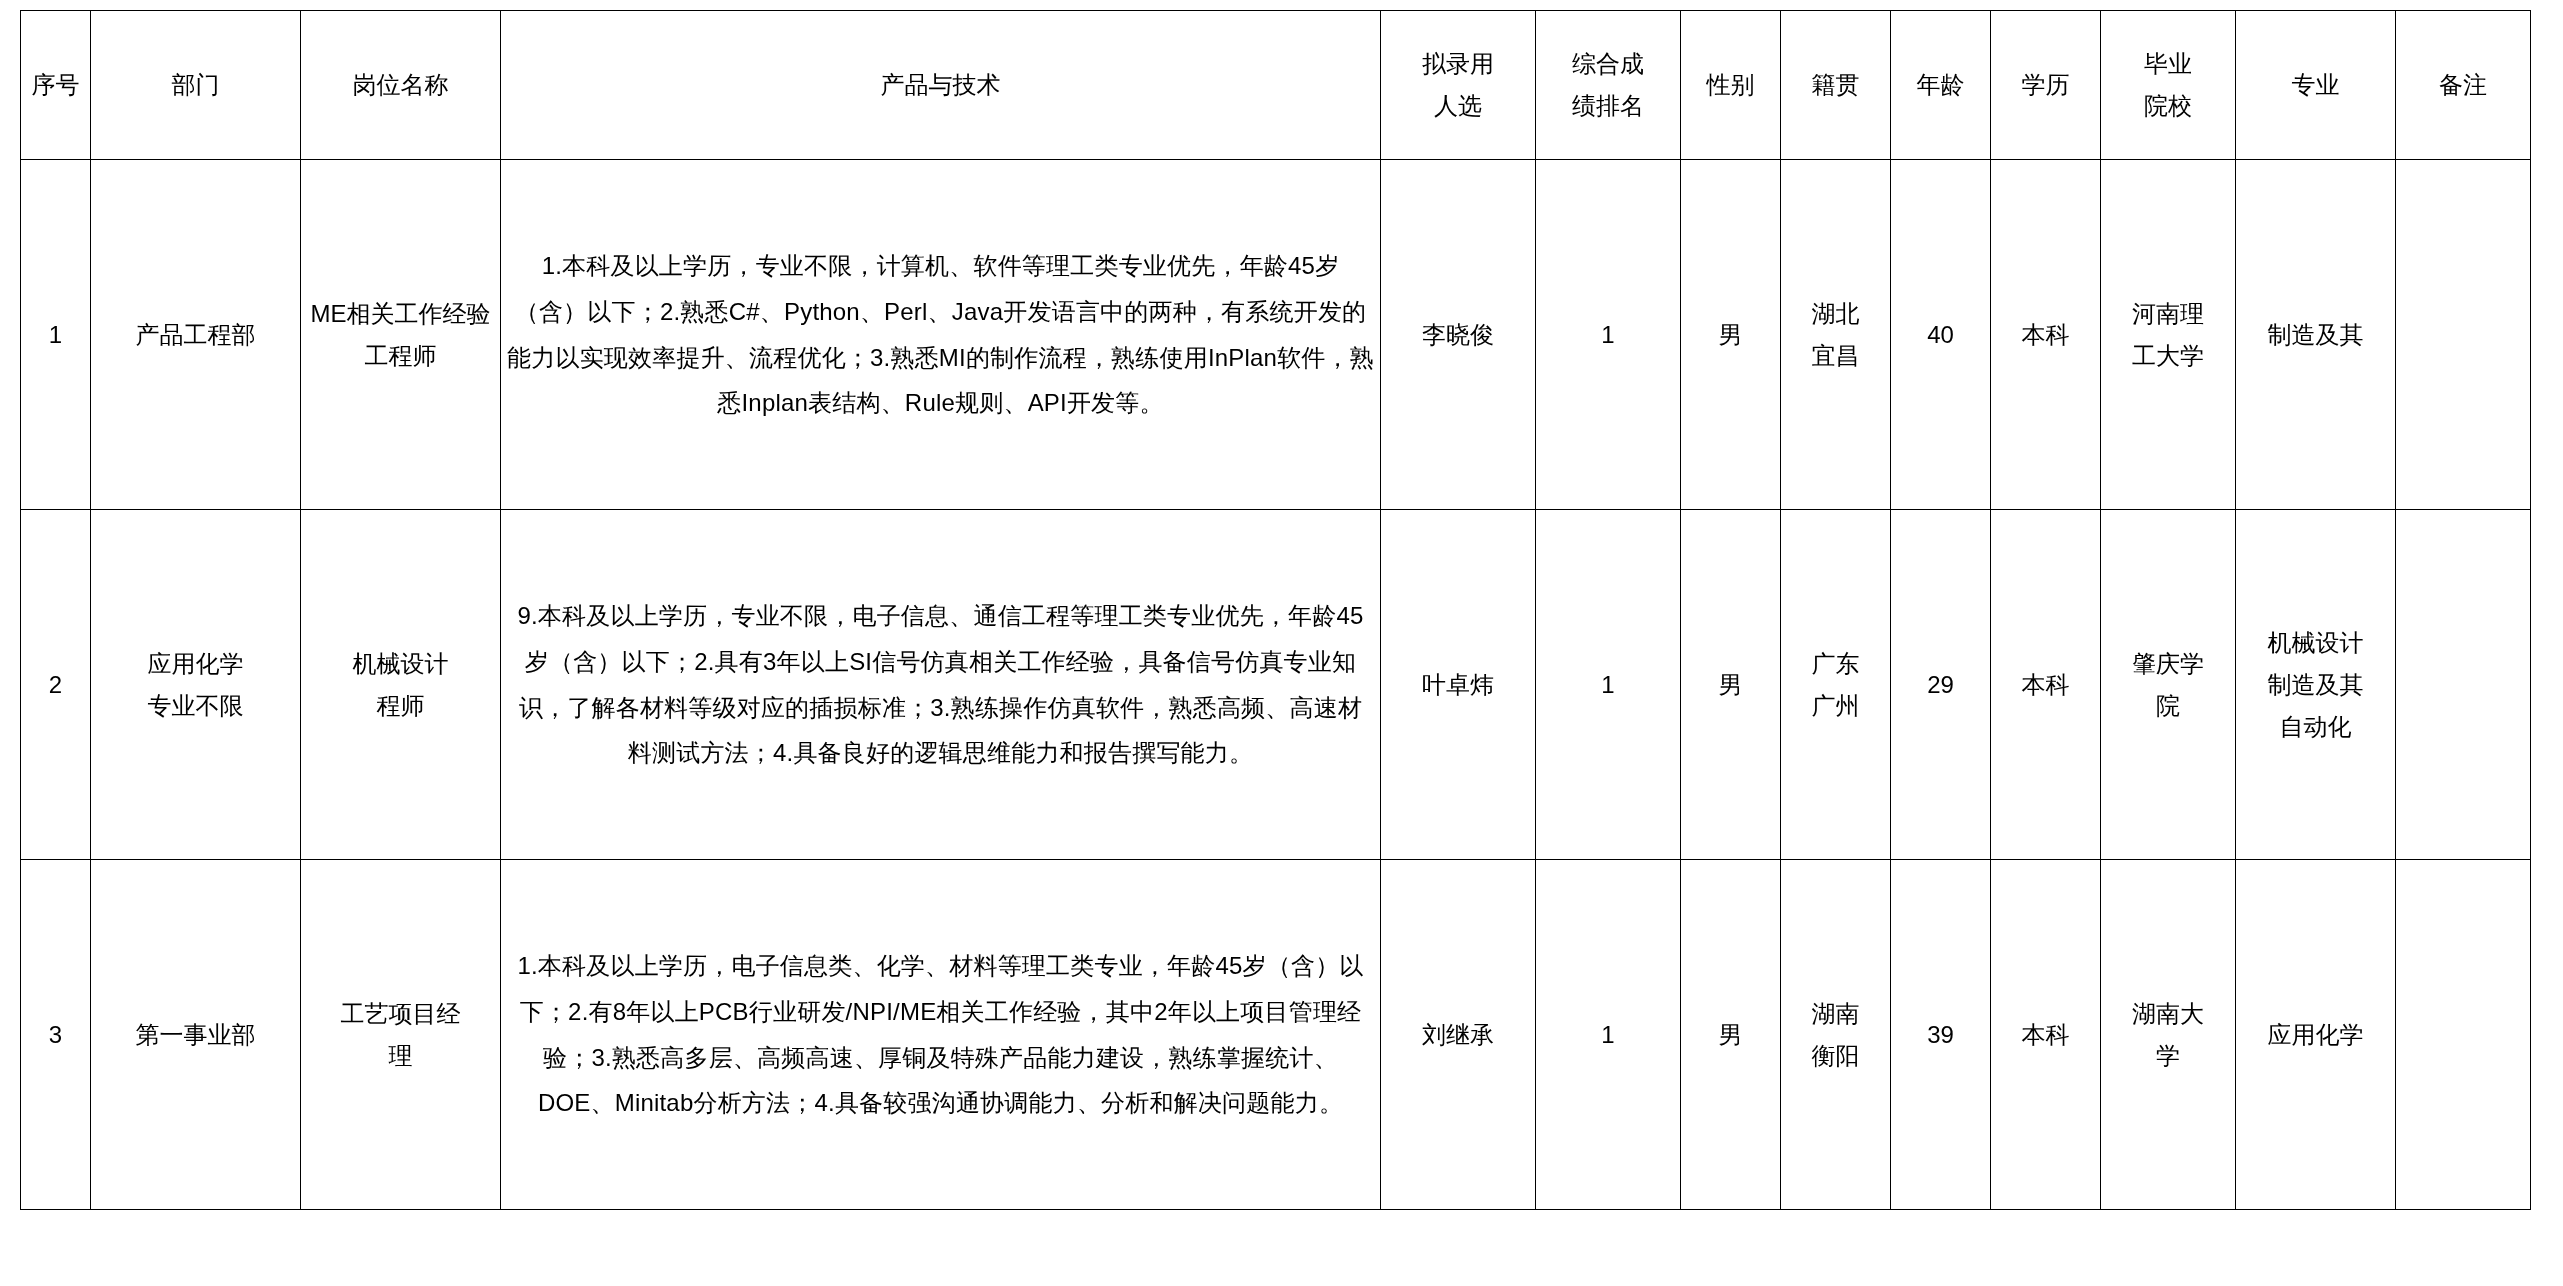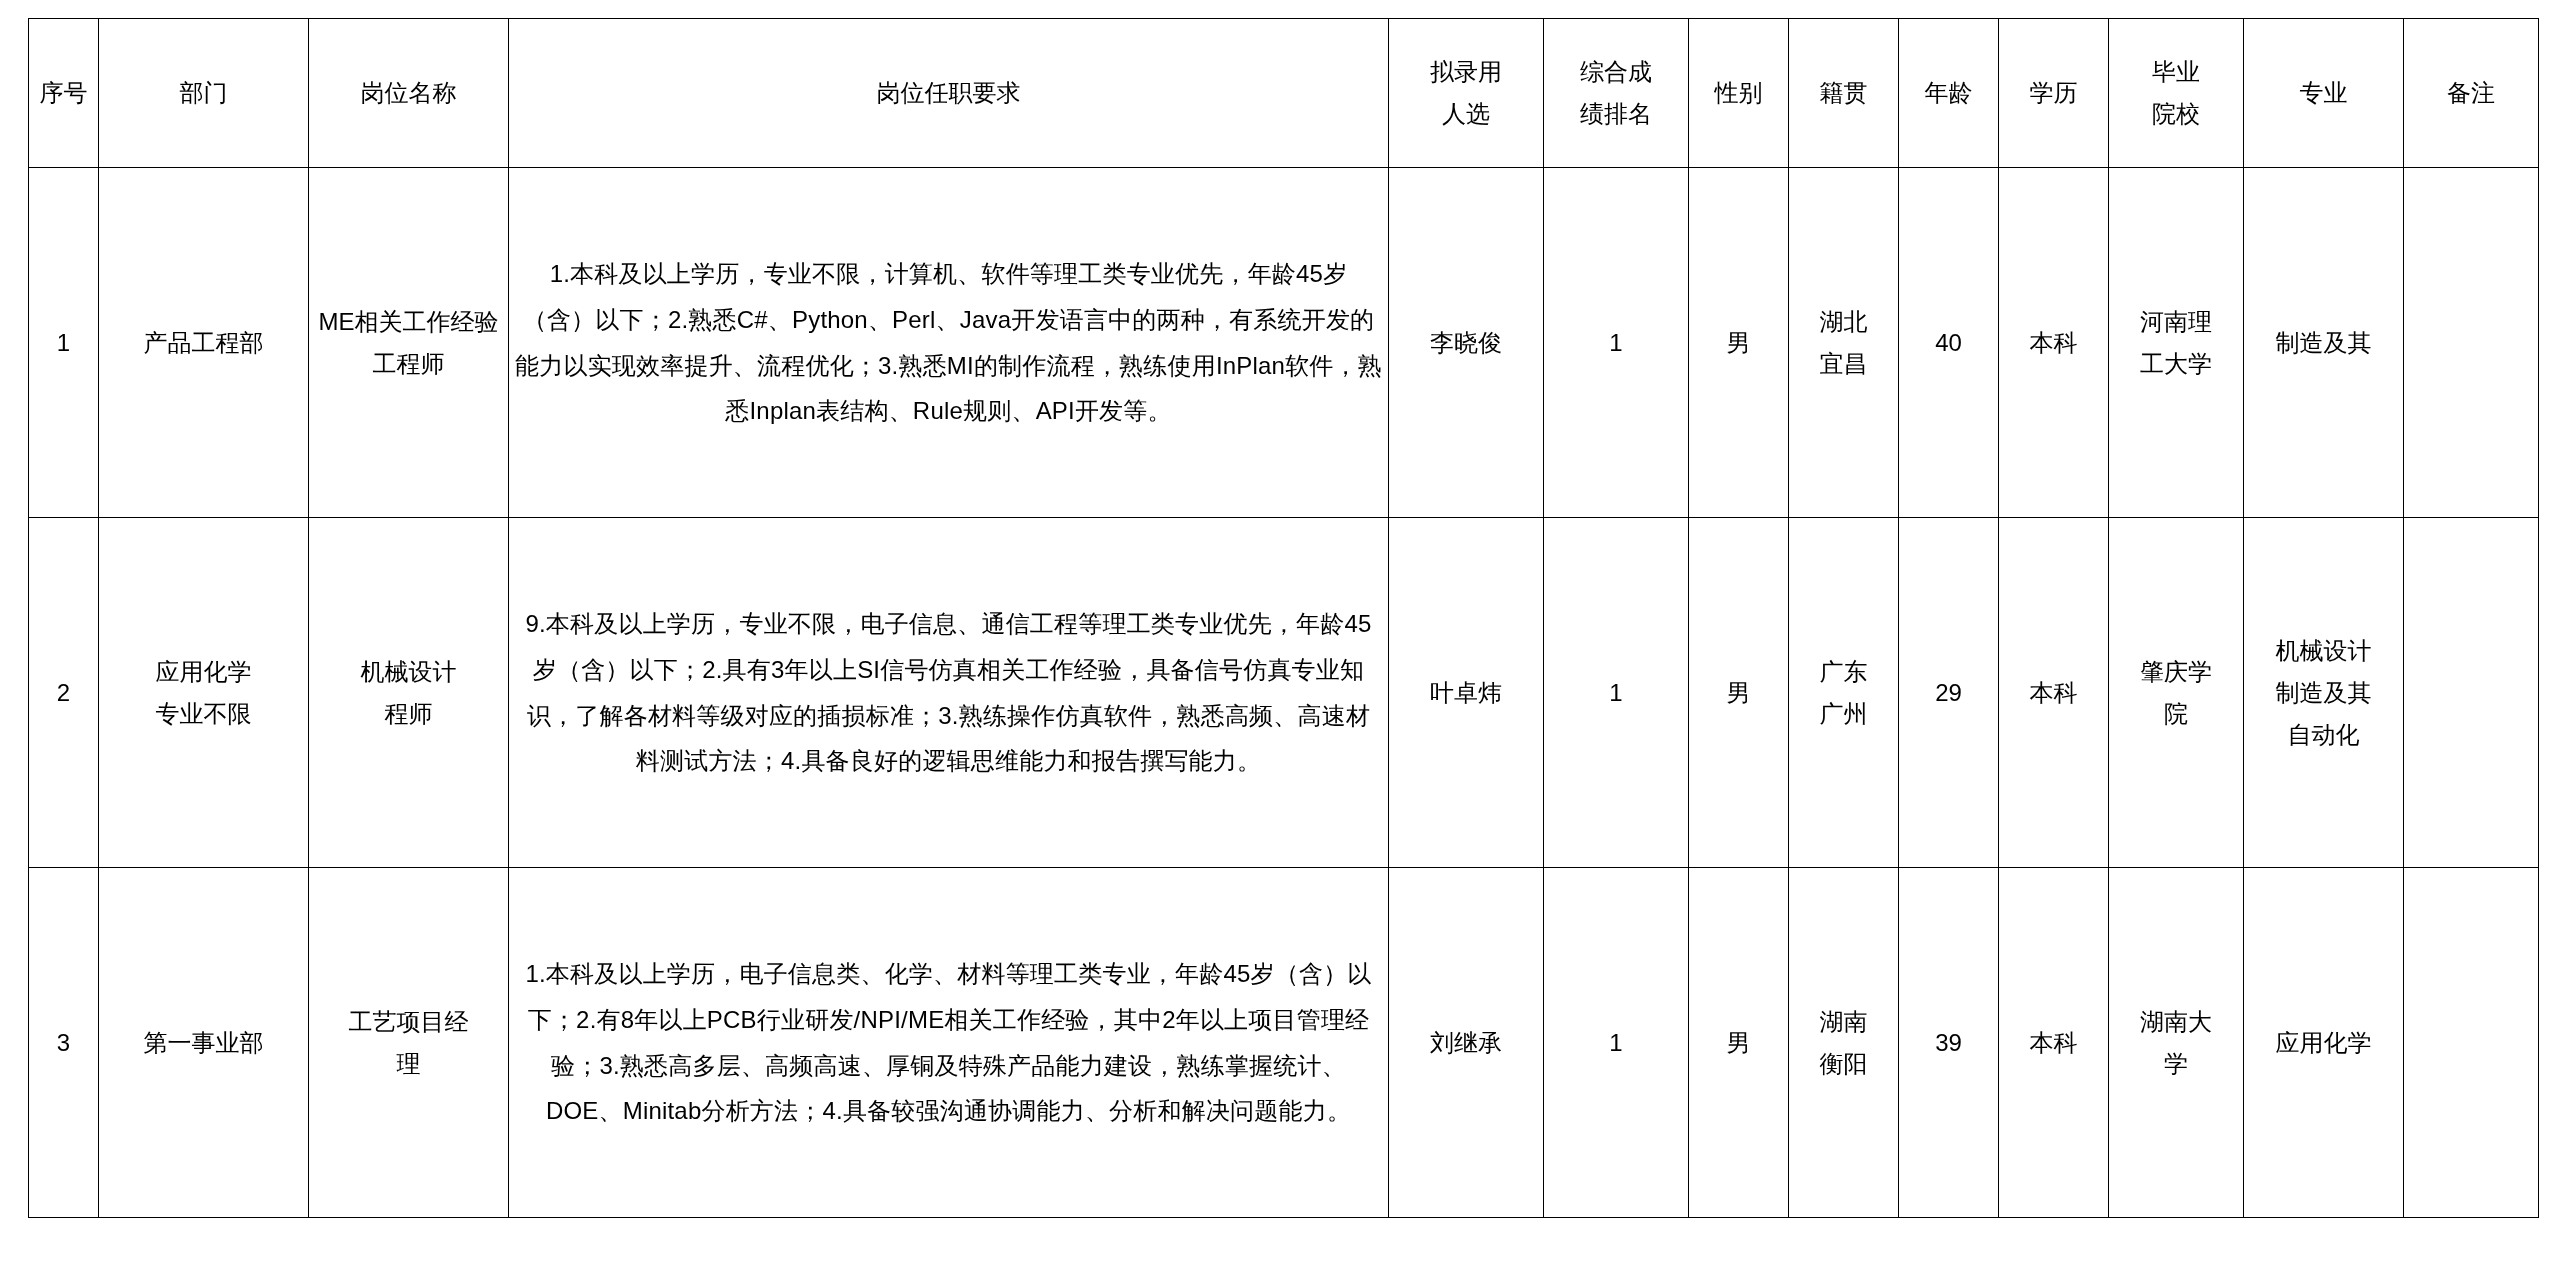--- a/index.html
+++ b/index.html
@@ -16,21 +16,21 @@
   }
   .page {
     box-sizing: border-box;
     padding: 6px 16px 0 16px;
     width: 2563px;
   }
   table.recruit-table {
     border-collapse: collapse;
     table-layout: fixed;
     width: 2146px;
-    margin: 12px;
+    margin: 4px;
   }
   table.recruit-table td,
   table.recruit-table th {
     border: 1.5px solid #000000;
     padding: 4px 6px;
     font-weight: normal;
     font-size: 24px;
     line-height: 1.9;
     text-align: center;
     vertical-align: middle;
@@ -83,21 +83,21 @@
         <col class="col-edu">
         <col class="col-school">
         <col class="col-major">
         <col class="col-note">
     </colgroup>
     <thead>
       <tr>
         <td>序号</td>
         <td>部门</td>
         <td>岗位名称</td>
-        <td>岗位任职要求</td>
+        <td>产品与技术</td>
         <td>
           <span class="stacked">拟录用</span>
           <span class="stacked">人选</span>
         </td>
         <td>
           <span class="stacked">综合成</span>
           <span class="stacked">绩排名</span>
         </td>
         <td>性别</td>
         <td>籍贯</td>

